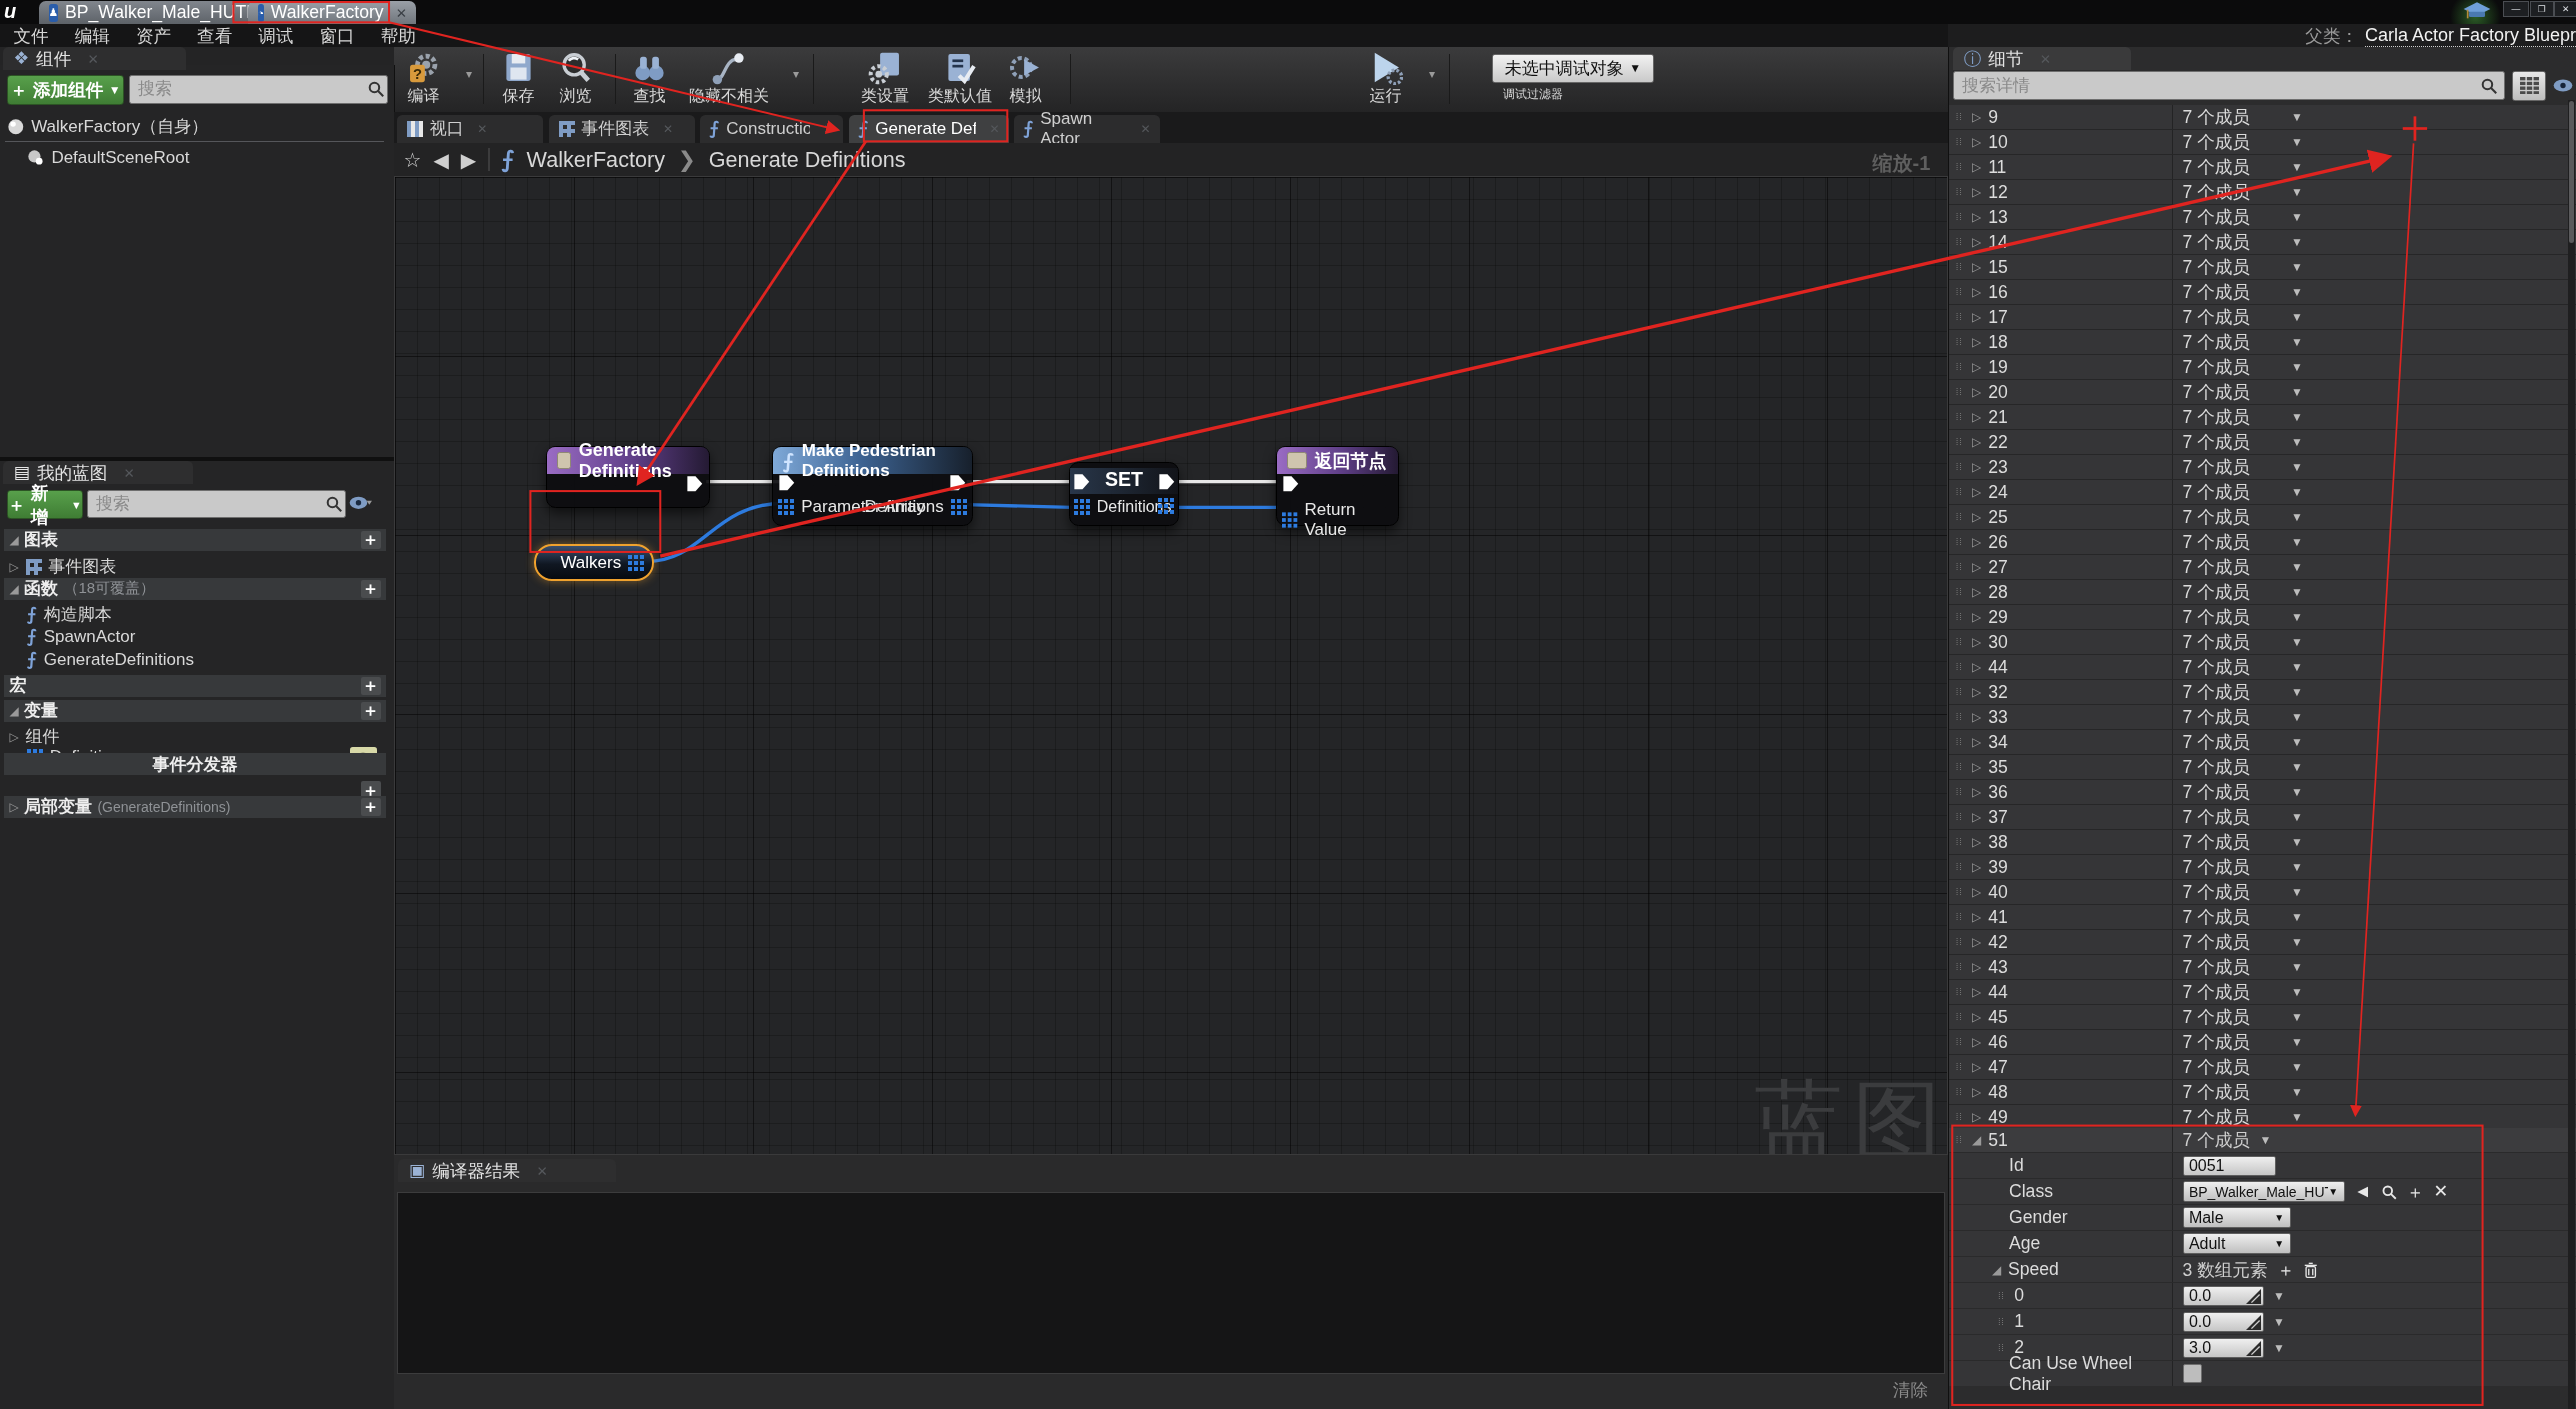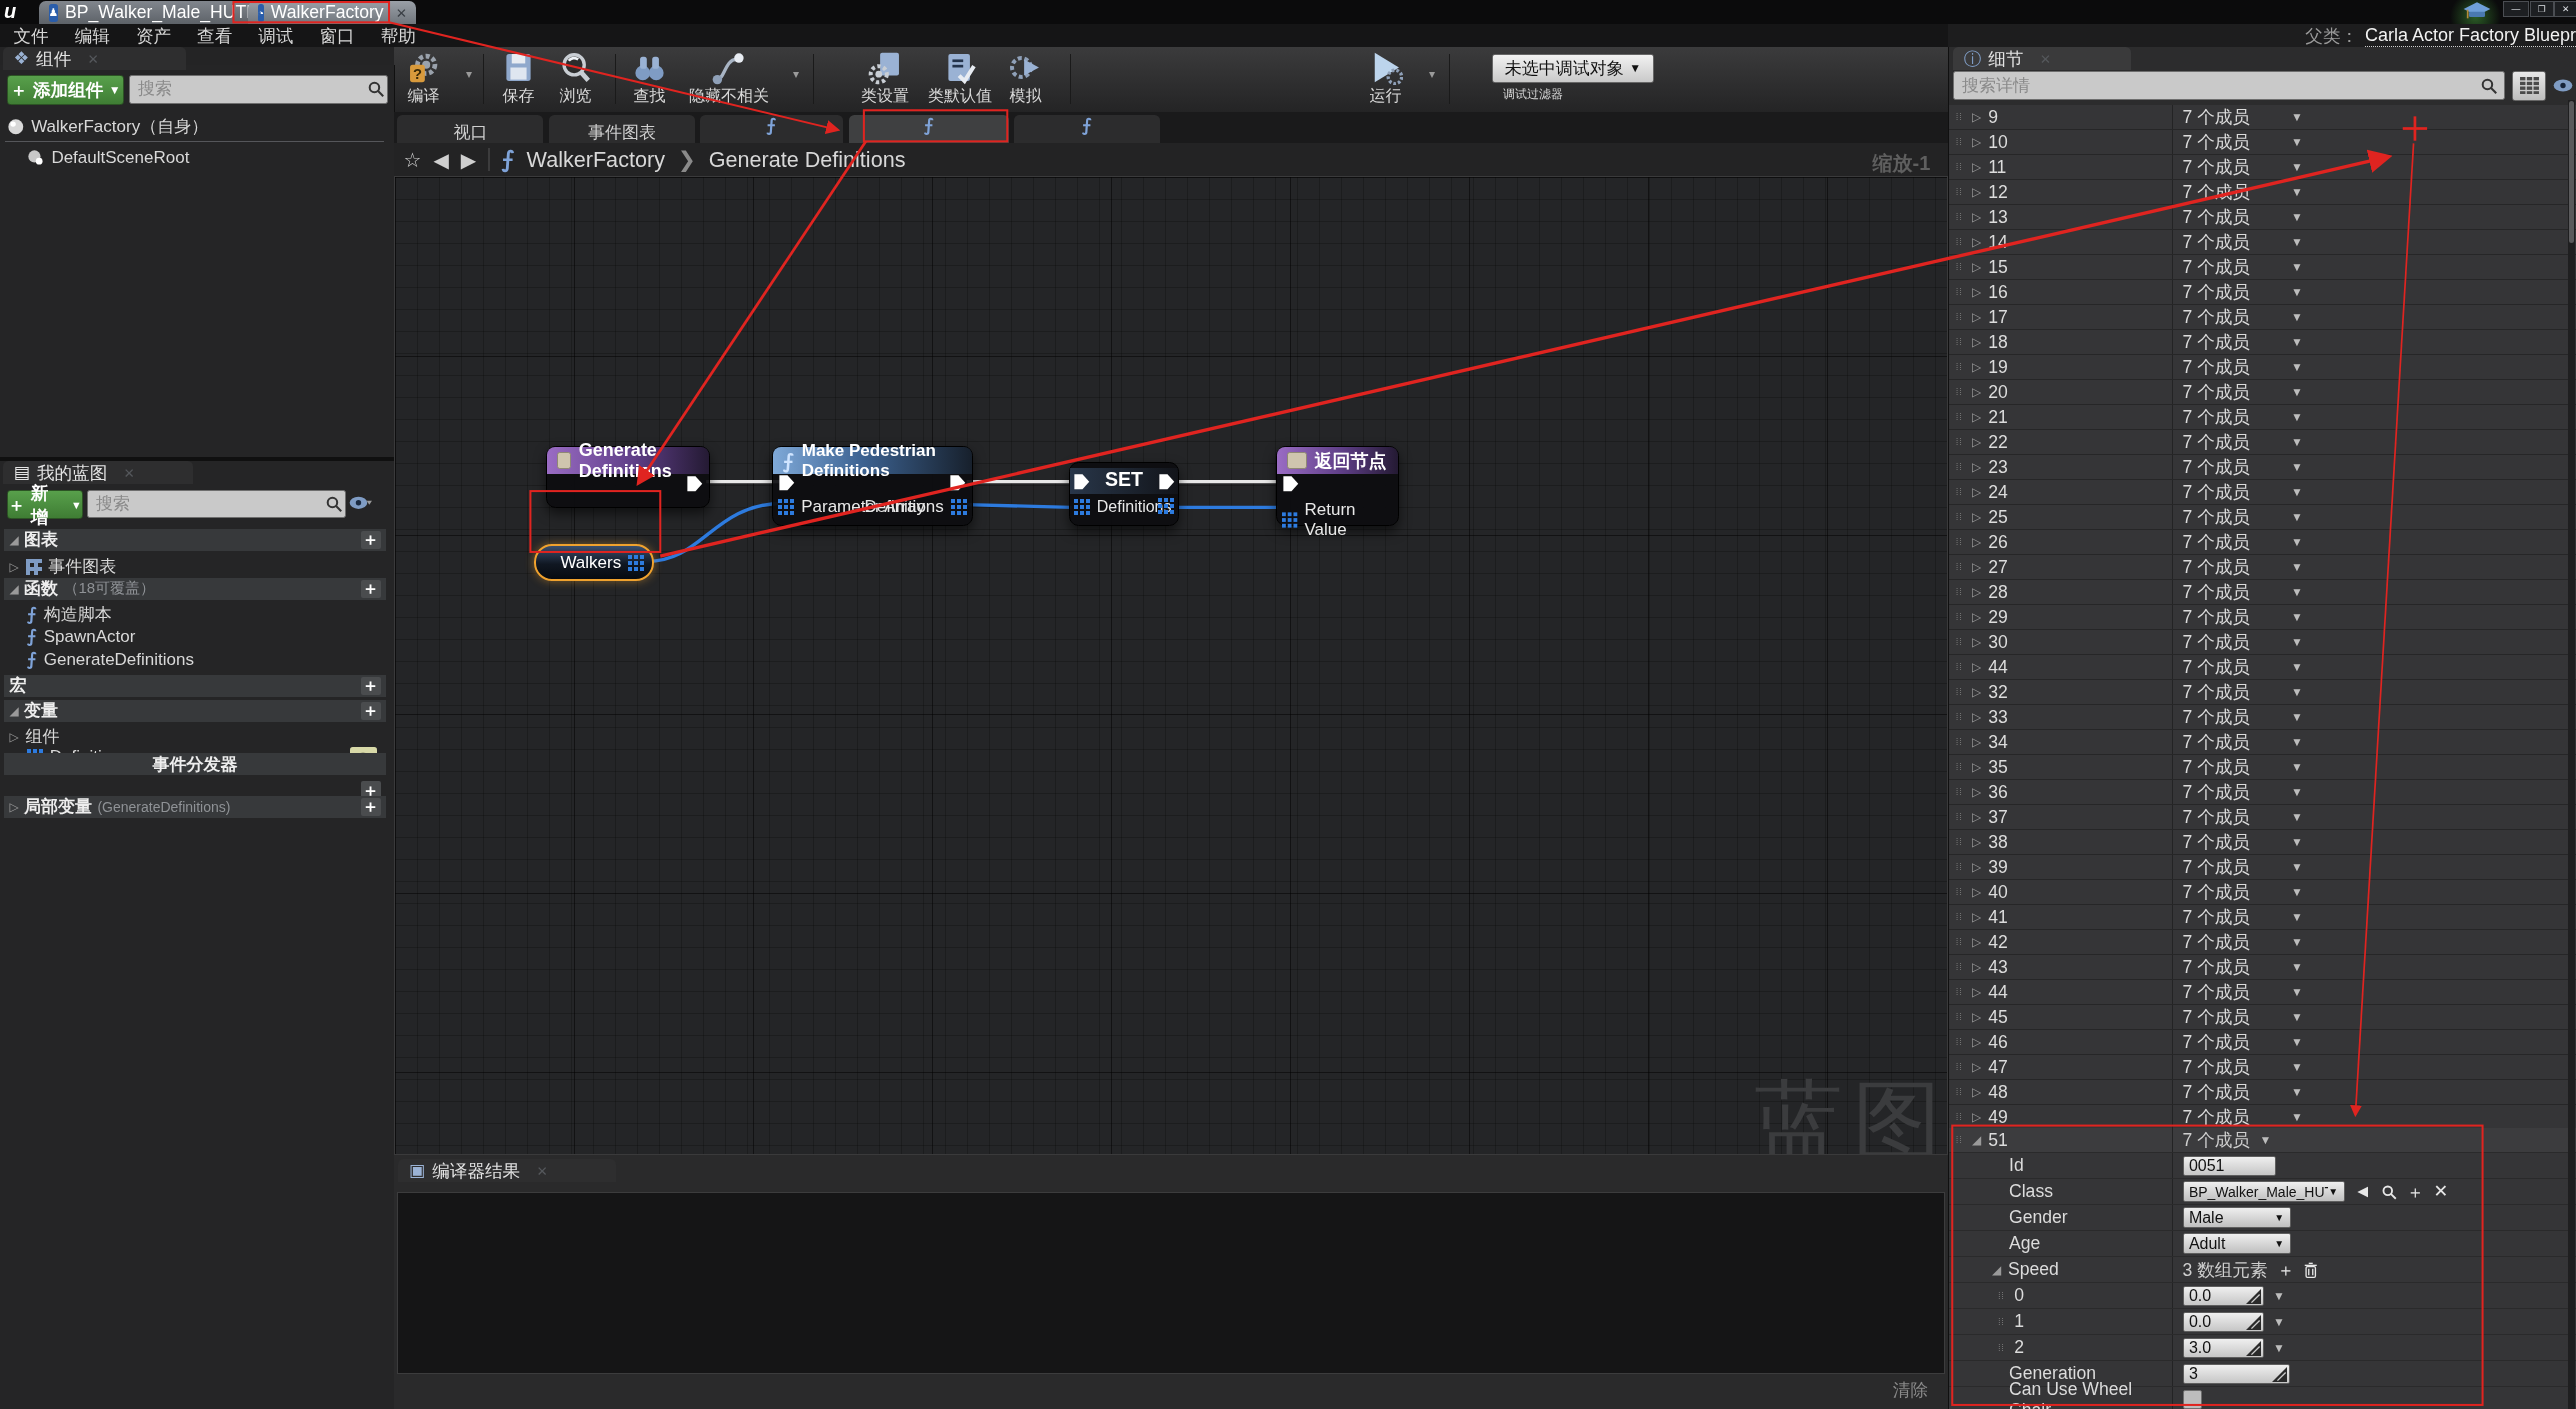--- a/index.html
+++ b/index.html
@@ -57,21 +57,21 @@
            display:flex;align-items:center;justify-content:center;font-weight:bold;}
   .treeitem{position:absolute;display:flex;align-items:center;gap:6.8px;color:#d9d9d9;font-size:17px;}
   .caret{color:#9a9a9a;font-size:12px;}
   .fnicon{color:#7fa3d8;font-style:italic;font-weight:bold;font-size:17.6px;}
   .gridglyph{display:inline-block;width:16px;height:16px;}
   .eyebox{position:absolute;right:9.5px;width:27px;height:20px;background:#d8d9a8;border-radius:2.7px;display:flex;align-items:center;justify-content:center;}
 
   
   #doctabs{left:394px;top:112px;width:1554px;height:31px;background:#1a1a1b;}
   .dtab{position:absolute;top:2.7px;height:28px;background:#2c2c2d;border-radius:5.4px 5.4px 0 0;display:flex;align-items:center;
-        gap:6.8px;padding:0 9.5px;color:#cfcfcf;font-size:17px;box-sizing:border-box;flex-direction:column;}
+        gap:6.8px;padding:0 9.5px;color:#cfcfcf;font-size:17px;box-sizing:border-box;}
   .dtab.active{background:#3f4041;color:#fff;}
   .dtab .tx{color:#55585c;font-size:12px;margin-left:6.8px;}
   #crumbbar{left:394px;top:143px;width:1554px;height:34px;background:#232324;border-bottom:1.4px solid #3a3a3b;display:flex;align-items:center;gap:12px;padding:0 9.5px;box-sizing:border-box;}
   #crumbbar .nav{color:#cfcfcf;font-size:20px;}
   #crumbtitle{color:#d8d8d8;font-size:21.6px;}
   #zoomlabel{position:absolute;right:17.6px;top:6.8px;color:#5f5f5f;font-size:20px;font-weight:bold;}
 
   
   #graph{left:394px;top:177px;width:1554px;height:978px;overflow:hidden;
     background-color:#242527;
@@ -1236,34 +1236,20 @@
           <div class="field" style="width:81px;">
               <span>3.0</span>
             <svg class="cornr" viewBox="0 0 22 22">
                 <polygon points="22,0 22,22 0,22" fill="#2a2a2a"></polygon>
                 <line x1="8" y1="20" x2="20" y2="8" stroke="#cfcfcf" stroke-width="2"></line>
               </svg>
           </div>
           <span class="ddarrow">▼</span>
         </div>
       </div>
-      <div class="subrow">
-        <div class="namecol" style="padding-left:60px;">
-            <span>Generation</span>
-          </div>
-        <div class="valcol">
-          <div class="field" style="width:107px;">
-              <span>3</span>
-            <svg class="cornr" viewBox="0 0 22 22">
-                <polygon points="22,0 22,22 0,22" fill="#2a2a2a"></polygon>
-                <line x1="8" y1="20" x2="20" y2="8" stroke="#cfcfcf" stroke-width="2"></line>
-              </svg>
-          </div>
-        </div>
-      </div>
       <div class="subrow" style="border-bottom:none;">
         <div class="namecol" style="padding-left:60px;">
             <span>Can Use Wheel Chair</span>
           </div>
         <div class="valcol">
             <div style="width:17.6px;height:17.6px;background:#bdbdbd;border:0.7px solid #6e6e6e;border-radius:2px;"></div>
           </div>
       </div>
     </div>
   </div>

